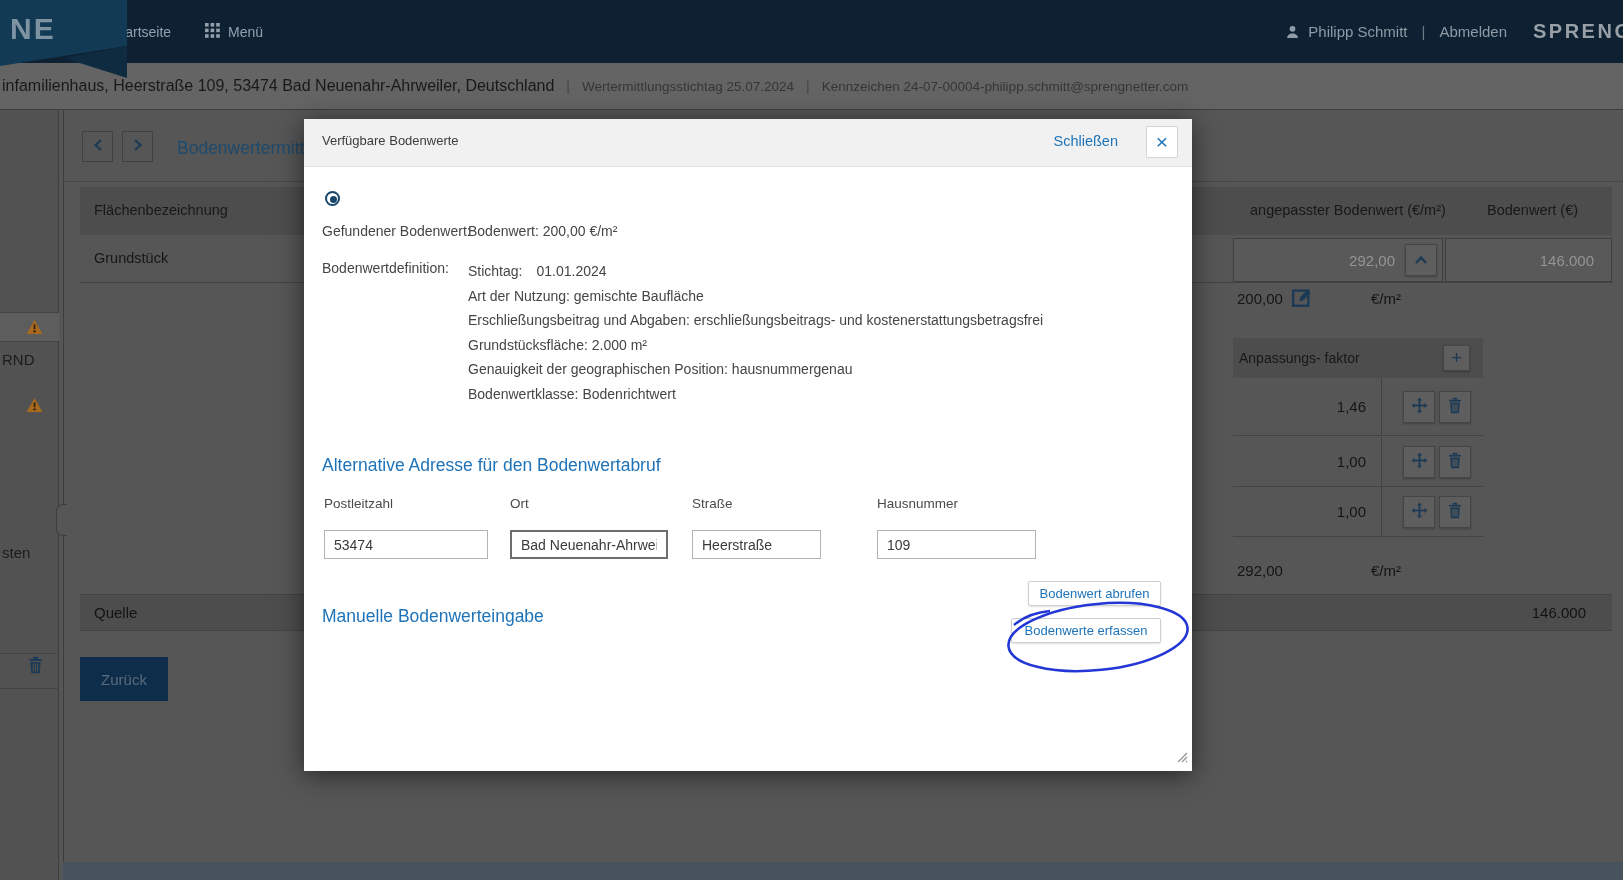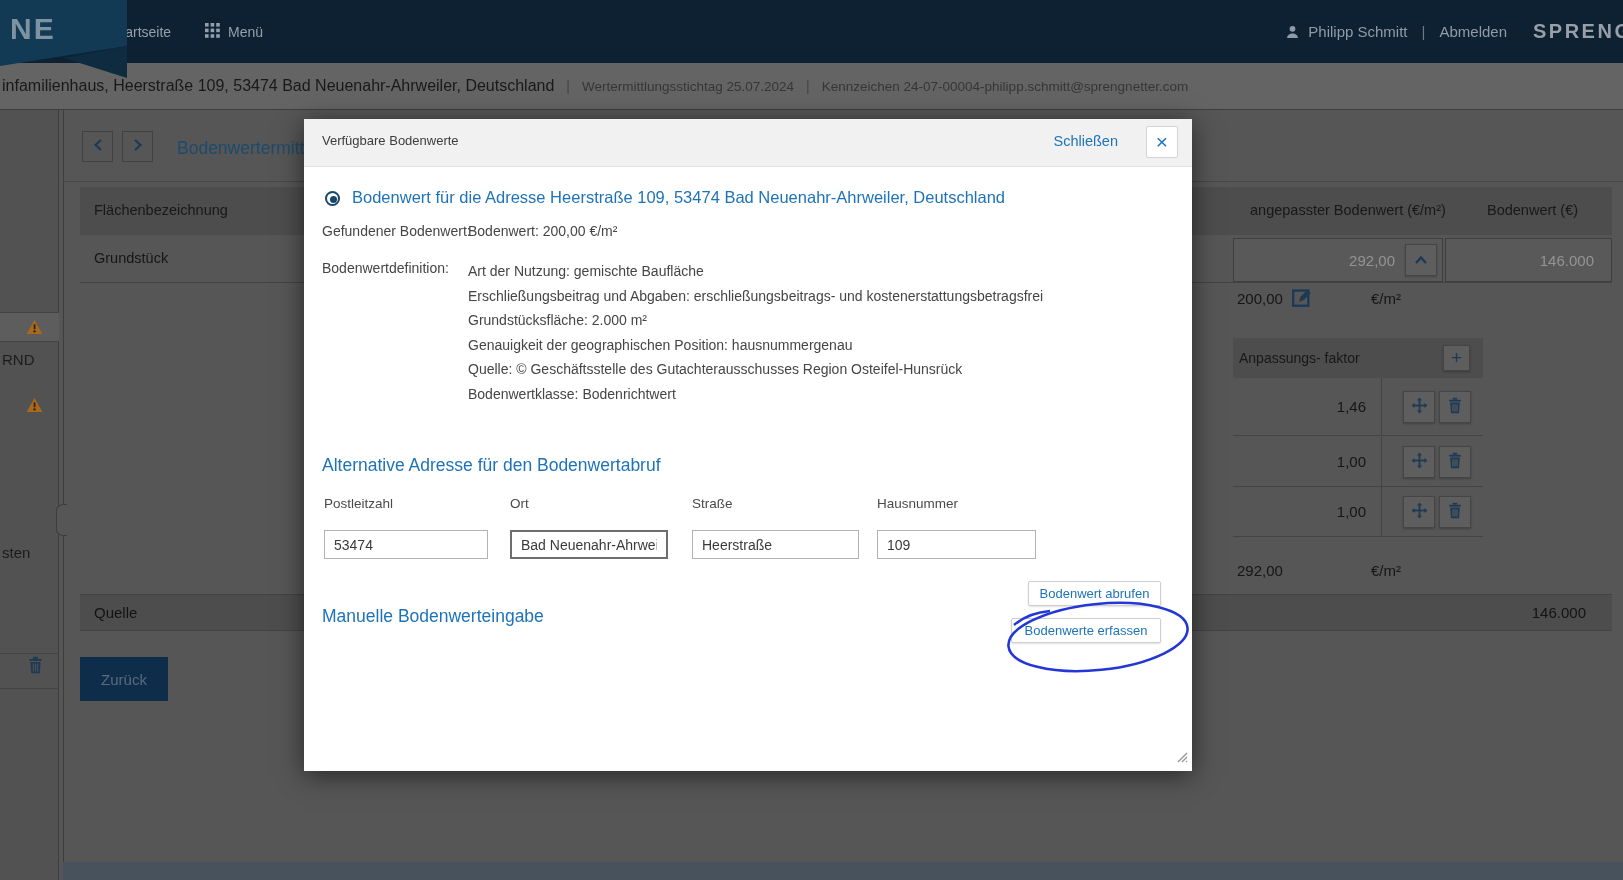--- a/index.html
+++ b/index.html
@@ -297,45 +297,44 @@
   <div id="modal">
     <div id="modal-header">
       <span id="modal-title">Verfügbare Bodenwerte</span>
       <span id="close-link">Schließen</span>
       <div id="close-btn">
         <span>×</span>
       </div>
     </div>
 
     <span class="radio"></span>
-    <span id="radio-label">Bodenwert für die Adresse Heerstraße 109, 53474 Bad Neuenahr-Ahrweiler, Deutschland</span>
 
     <span class="m-label abs" style="left:18px;top:104px;">Gefundener Bodenwert:</span>
     <span class="m-label abs" style="left:164px;top:104px;">Bodenwert: 200,00 €/m²</span>
 
     <span class="m-label abs" style="left:18px;top:141px;">Bodenwertdefinition:</span>
     <div id="def-lines">
+      <div><span>Stichtag:</span><span style="margin-left:14px;">01.01.2024</span></div>
       <div>Art der Nutzung: gemischte Baufläche</div>
       <div>Erschließungsbeitrag und Abgaben: erschließungsbeitrags- und kostenerstattungsbetragsfrei</div>
       <div>Grundstücksfläche: 2.000 m²</div>
       <div>Genauigkeit der geographischen Position: hausnummergenau</div>
-      <div>Quelle: © Geschäftsstelle des Gutachterausschusses Region Osteifel-Hunsrück</div>
       <div>Bodenwertklasse: Bodenrichtwert</div>
     </div>
 
     <span class="blue-h" style="left:18px;top:336px;">Alternative Adresse für den Bodenwertabruf</span>
 
     <span class="f-label" style="left:20px;">Postleitzahl</span>
     <span class="f-label" style="left:206px;">Ort</span>
     <span class="f-label" style="left:388px;">Straße</span>
     <span class="f-label" style="left:573px;">Hausnummer</span>
 
     <input class="f-input" style="left: 20px; width: 164px;" value="53474">
     <input class="f-input focused" style="left: 206px; width: 158px;" value="Bad Neuenahr-Ahrweiler">
-    <input class="f-input" style="left: 388px; width: 167px;" value="Heerstraße">
+    <input class="f-input" style="left: 388px; width: 129px;" value="Heerstraße">
     <input class="f-input" style="left: 573px; width: 159px;" value="109">
 
     <div class="modal-btn" style="left:724px;top:462px;width:133px;height:25px;">Bodenwert abrufen</div>
 
     <span class="blue-h" style="left:18px;top:487px;">Manuelle Bodenwerteingabe</span>
 
     <div class="modal-btn" style="left:707px;top:499px;width:150px;height:25px;">Bodenwerte erfassen</div>
 
     <svg class="abs" style="left:688px;top:464px;pointer-events:none;" width="218" height="112">
       <ellipse cx="106" cy="54" rx="90" ry="33" fill="none" stroke="#2336d6" stroke-width="2.6" transform="rotate(-6 106 54)"></ellipse>

